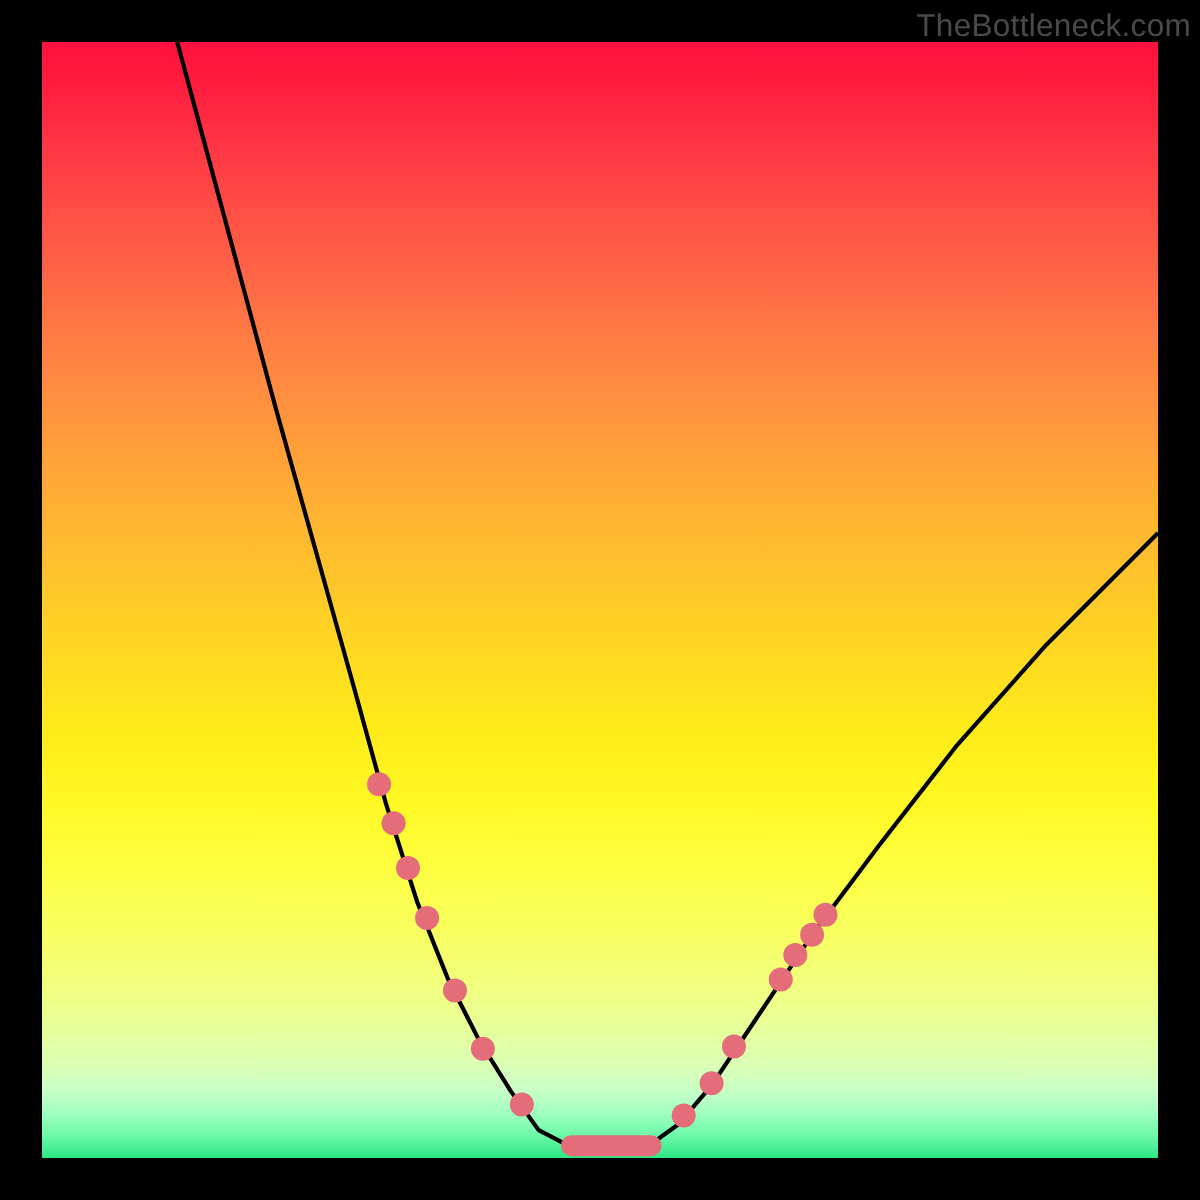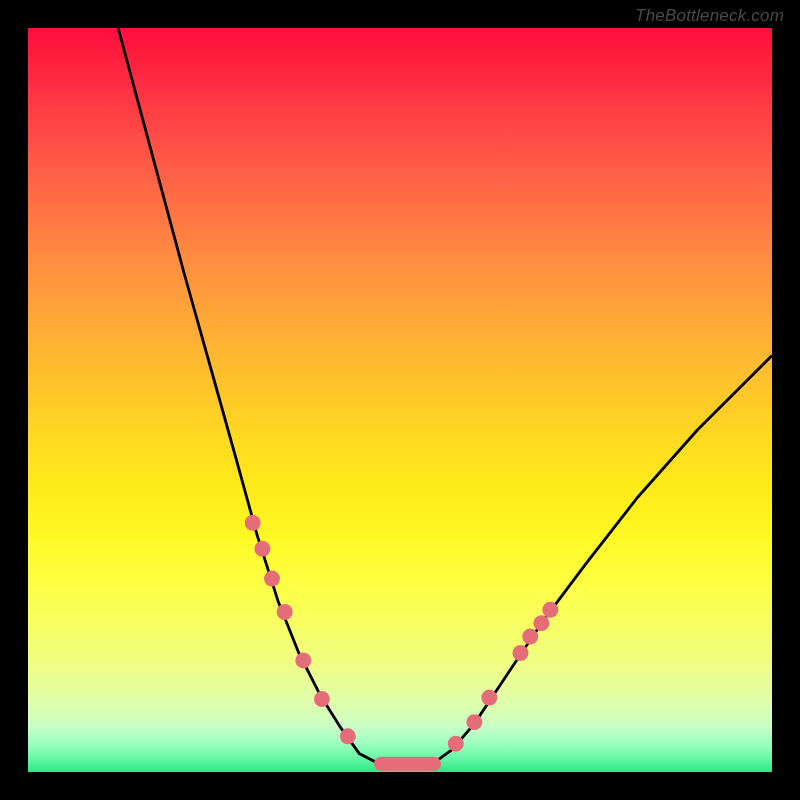--- a/index.html
+++ b/index.html
@@ -1,28 +1,27 @@
 <!DOCTYPE html>
 <html><head>
 <meta charset="utf-8">
 <style>
   * { margin: 0; padding: 0; box-sizing: border-box; }
   html, body { width: 800px; height: 800px; overflow: hidden; background: #000; }
   .container { position: relative; width: 800px; height: 800px; background: #000; }
   .watermark {
     position: absolute;
     top: 6px;
-    right: 16px;
+    right: 6px;
     font-family: Arial, Helvetica, sans-serif;
-    font-size: 17px;
+    font-size: 21px;
     font-weight: 500;
     color: #4a4a4a;
     letter-spacing: 0.2px;
     z-index: 3;
-    font-style: italic;
   }
   .plot-frame {
     position: absolute;
     left: 28px;
     top: 28px;
     width: 744px;
     height: 744px;
     background: linear-gradient(to bottom,
       #ff1040 0%,
       #ff1a3c 3%,

